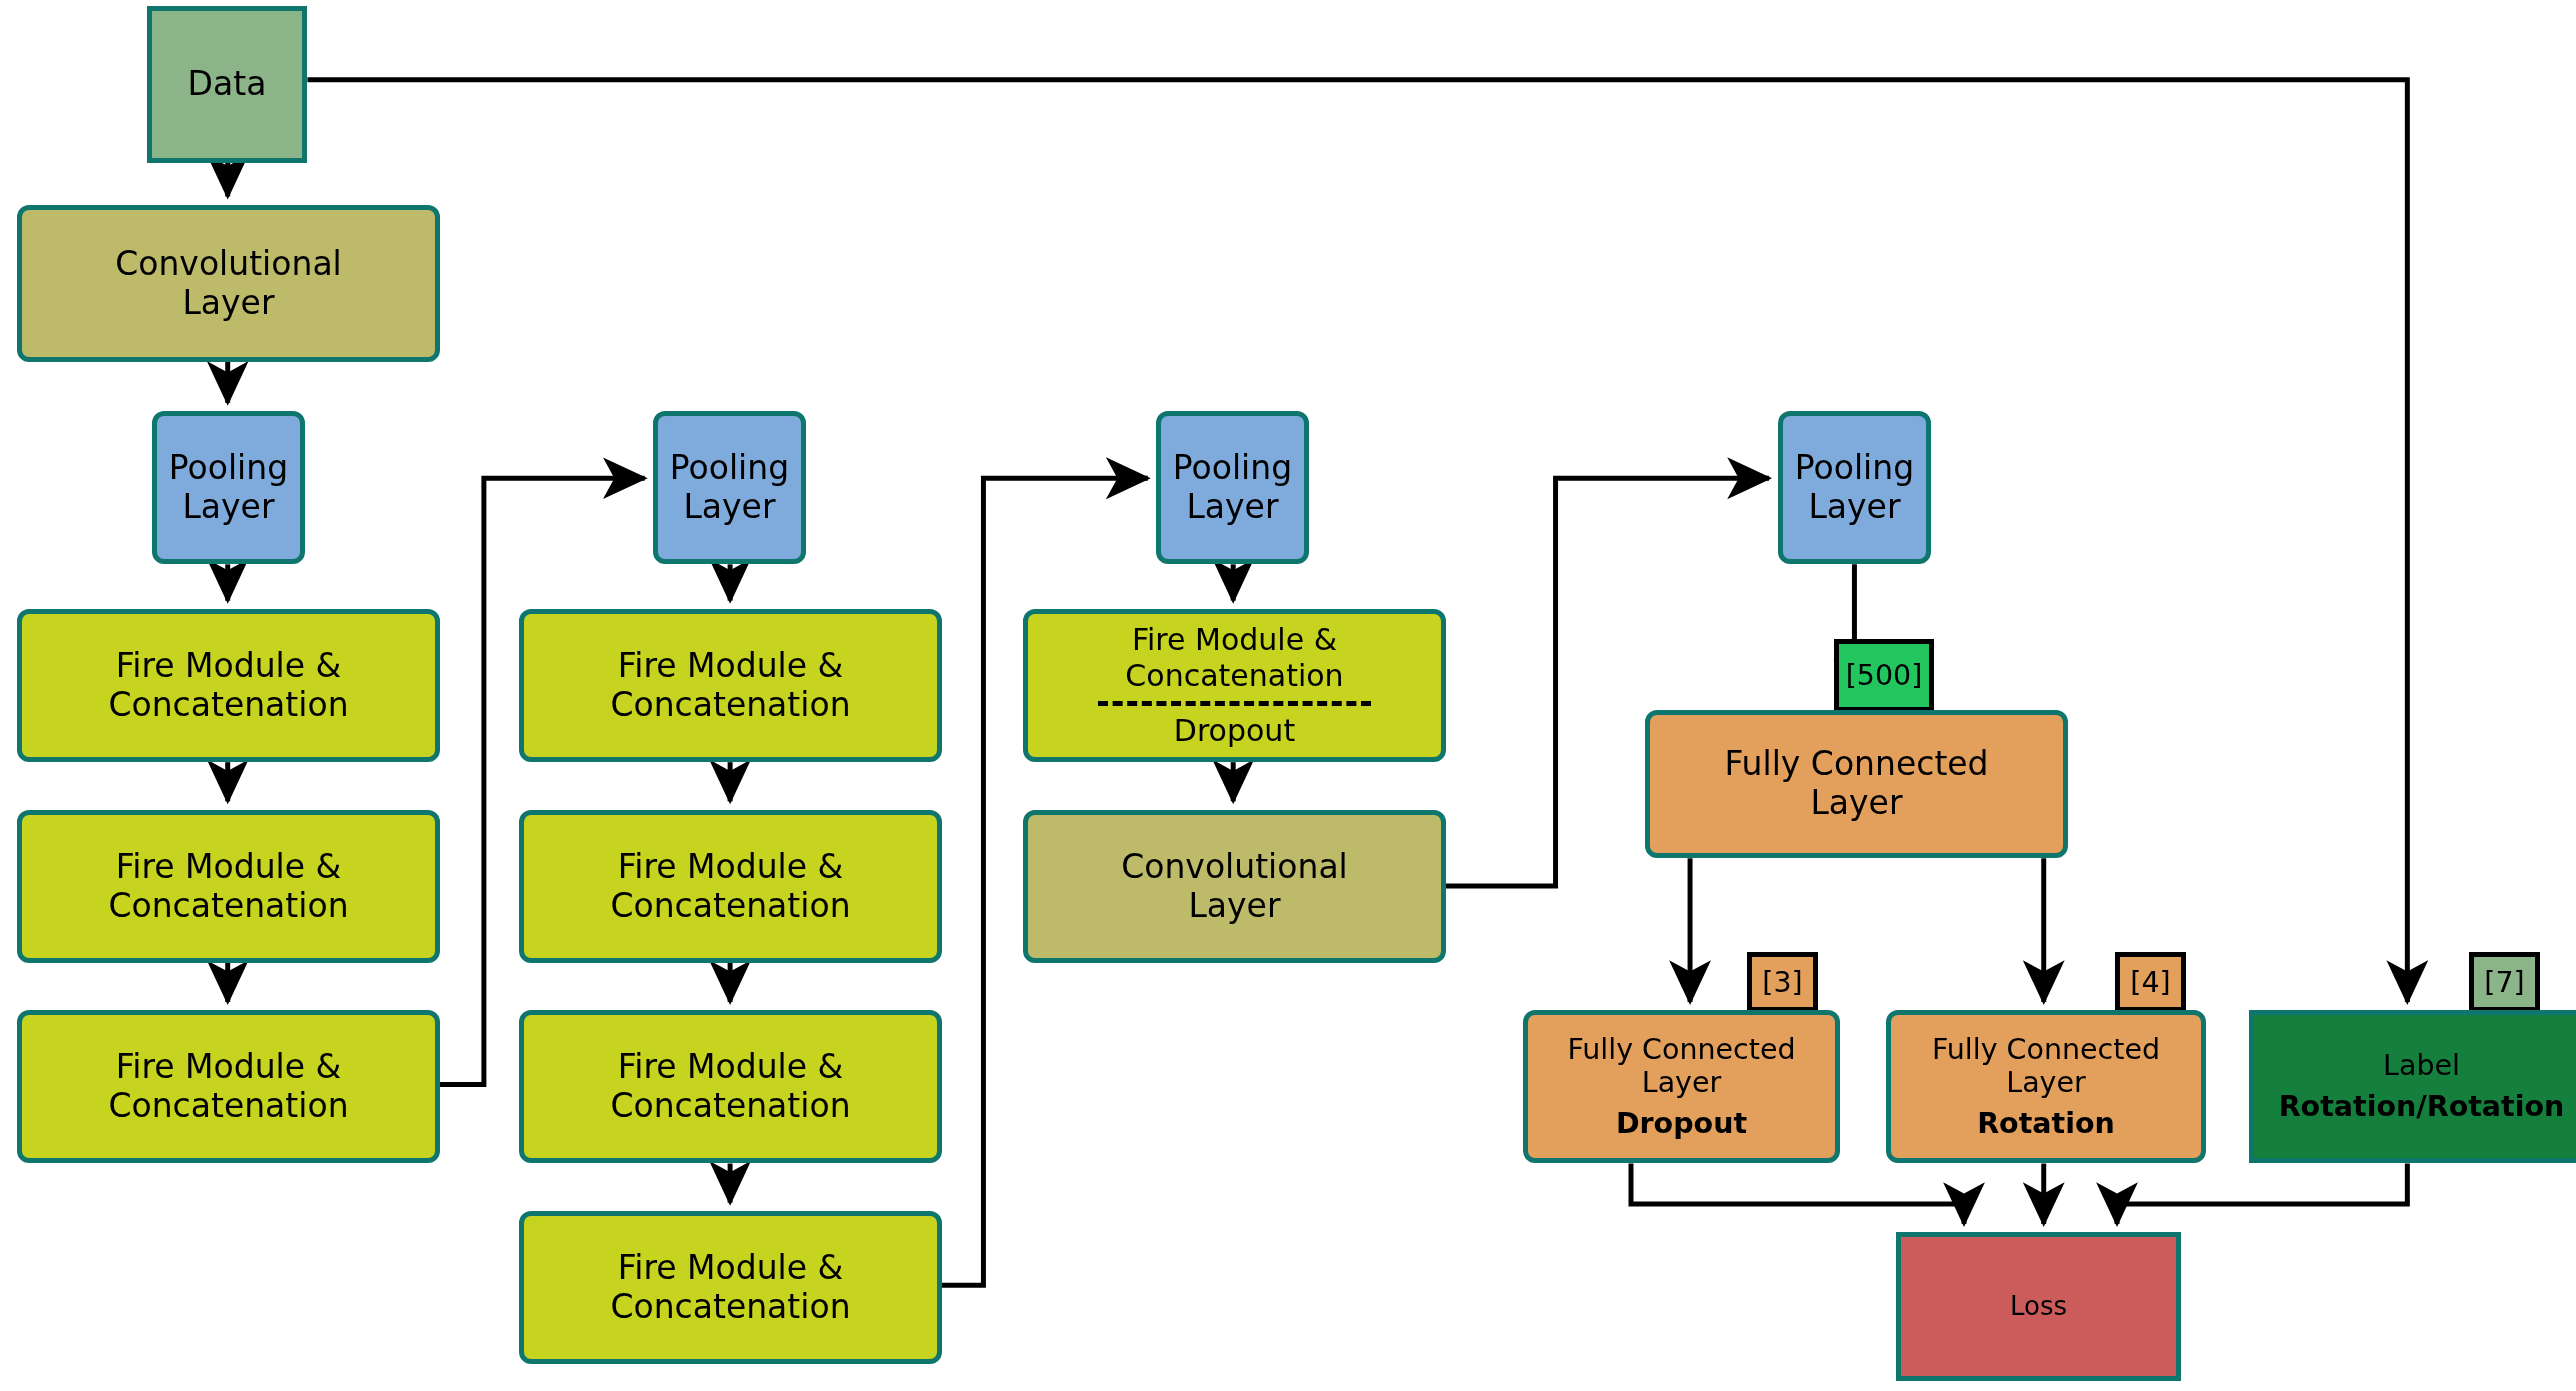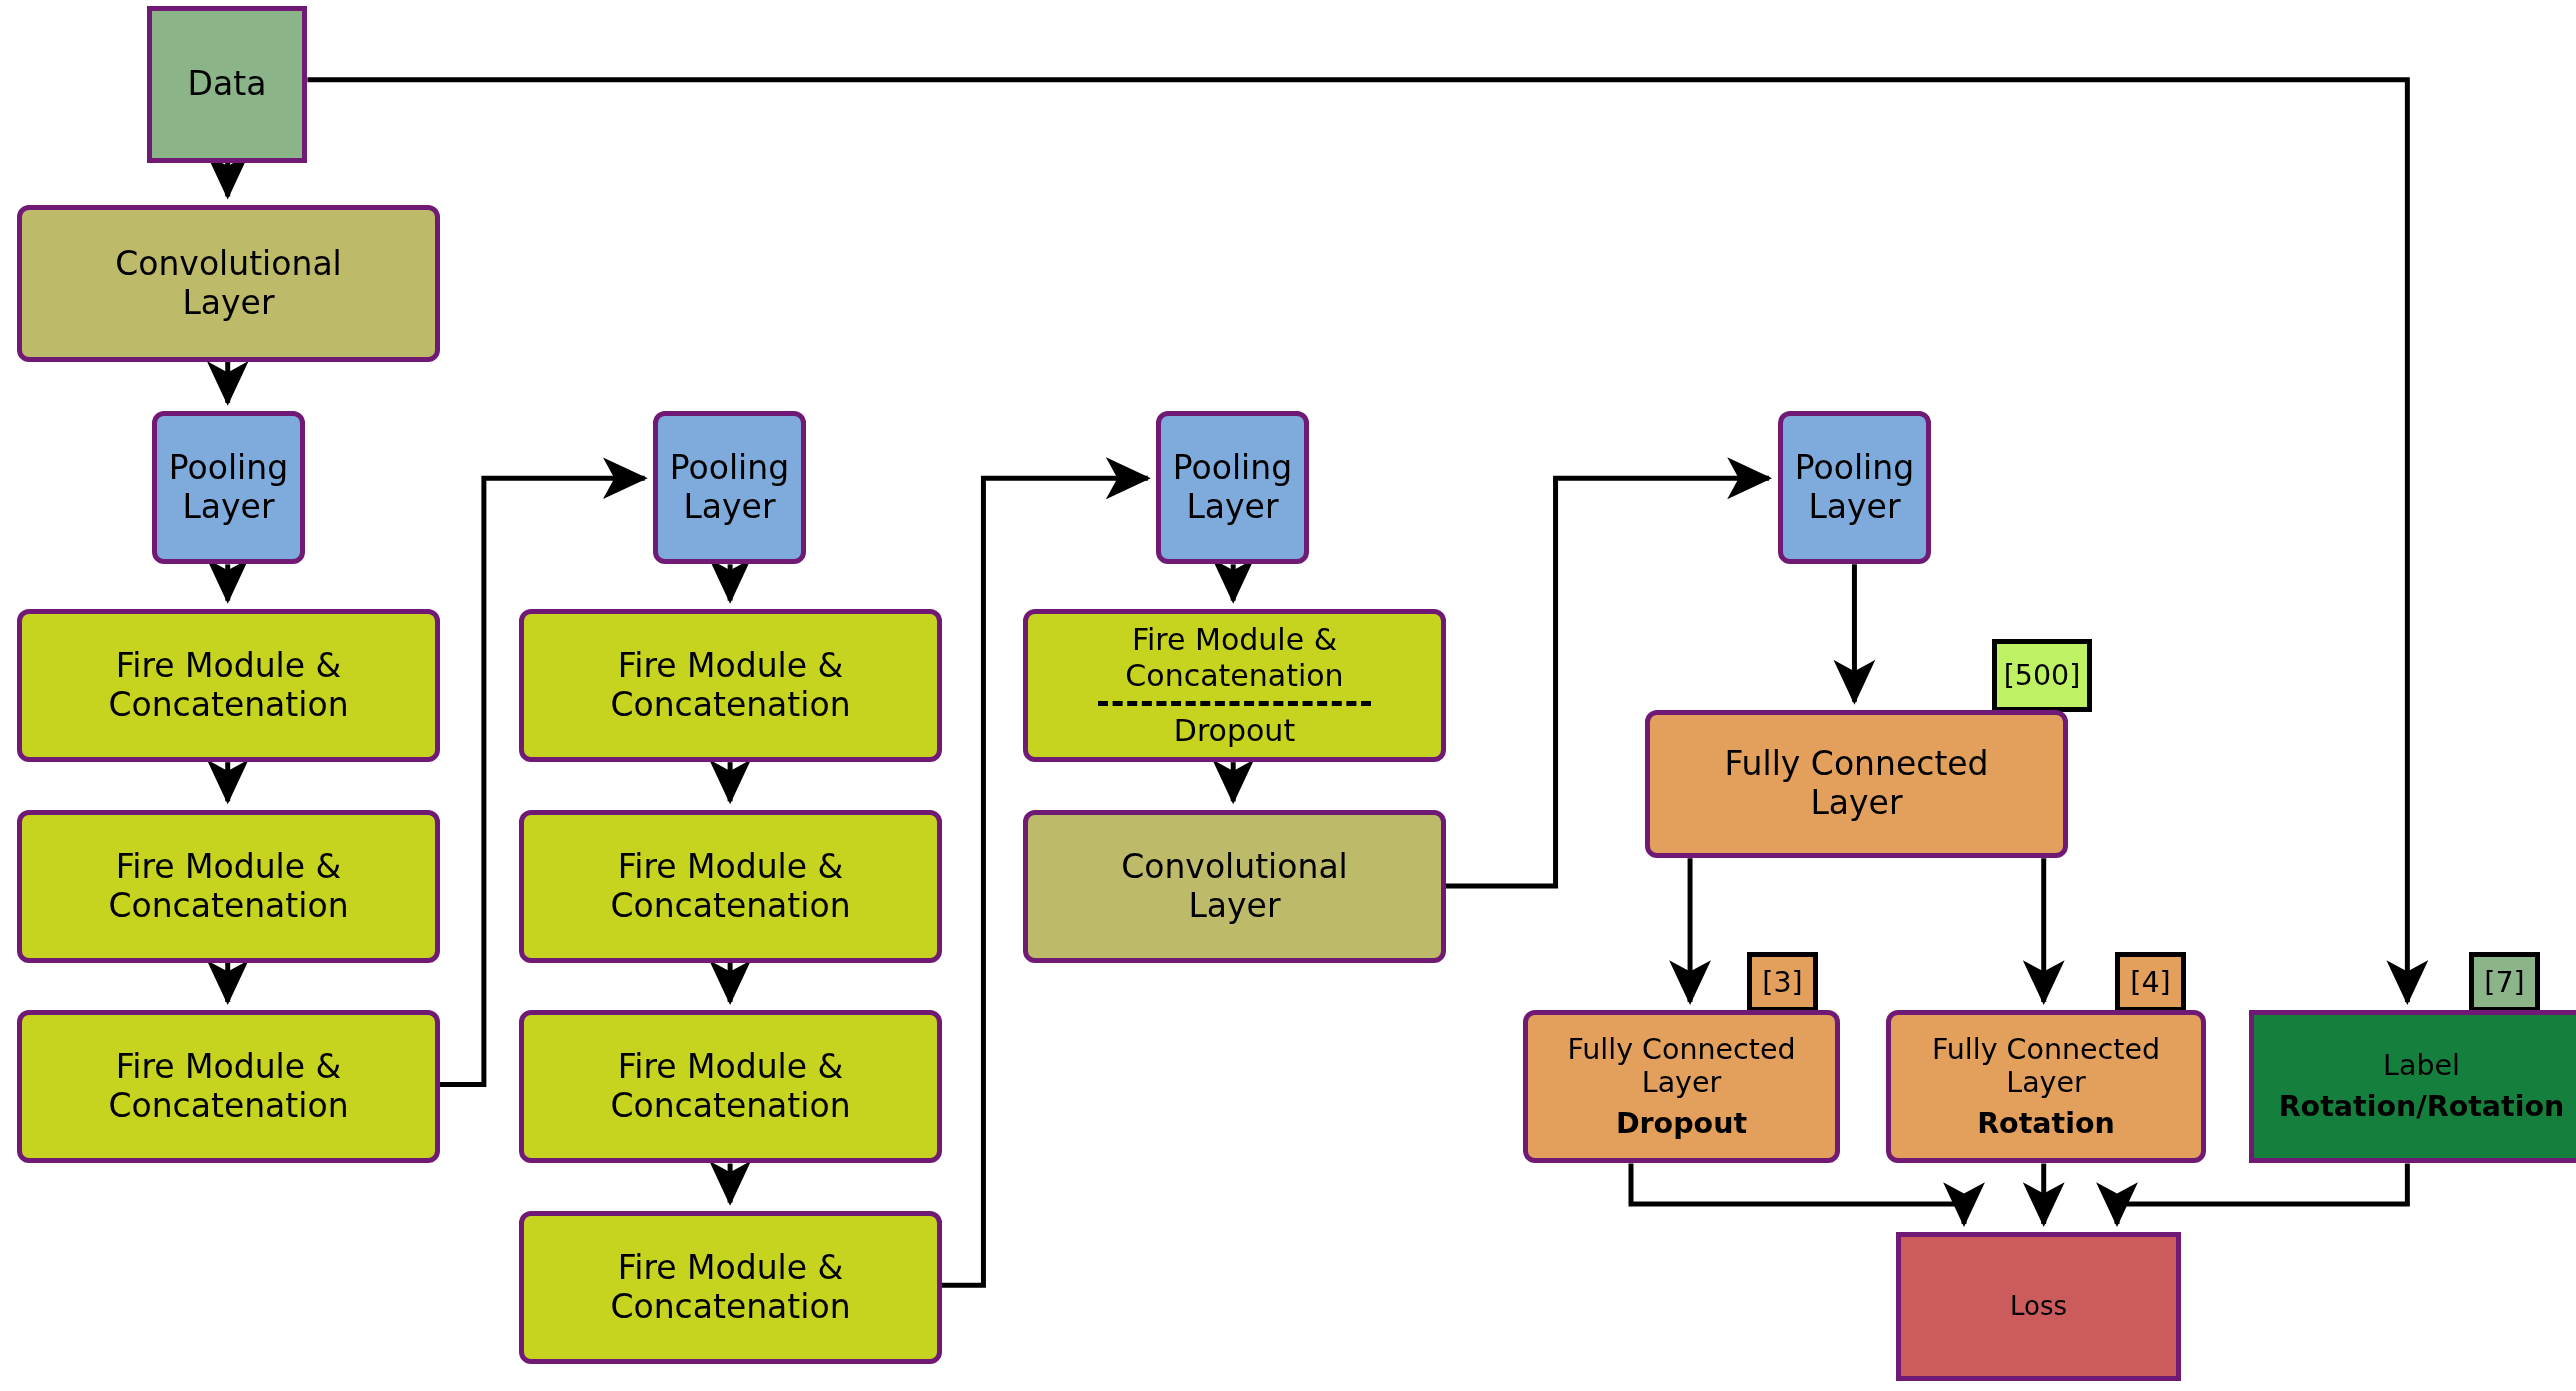--- a/index.html
+++ b/index.html
@@ -23,21 +23,21 @@
     position: absolute;
     left: 0;
     top: 0;
     width: 2576px;
     height: 1392px;
     pointer-events: none;
   }
   .node {
     position: absolute;
     box-sizing: border-box;
-    border: 5px solid #701a75;
+    border: 5px solid #0f766e;
     display: flex;
     flex-direction: column;
     align-items: center;
     justify-content: center;
     text-align: center;
     color: #000000;
     line-height: 1.18;
     z-index: 5;
   }
   .node.rounded { border-radius: 12px; }
@@ -183,21 +183,21 @@
         <span class="ttl">Fully Connected
 Layer</span>
         <span class="sub">Rotation</span>
       </div>
       <div class="node sharp" style="left: 2249px; top: 1010px; width: 345px; height: 153px; background: #15803d; font-size: 28.5px;">
         <span class="ttl">Label</span>
         <span class="sub">Rotation/Rotation</span>
       </div>
     </div>
   <div id="badge-layer">
-      <div class="badge" style="left: 1992px; top: 639px; width: 100px; height: 73px; background: #bef264; font-size: 28.5px;">
+      <div class="badge" style="left: 1834px; top: 639px; width: 100px; height: 73px; background: #22c55e; font-size: 28.5px;">
         <span>[500]</span>
       </div>
       <div class="badge" style="left: 1747px; top: 952px; width: 71px; height: 60px; background: rgb(227, 160, 92); font-size: 28.5px;">
         <span>[3]</span>
       </div>
       <div class="badge" style="left: 2115px; top: 952px; width: 71px; height: 60px; background: rgb(227, 160, 92); font-size: 28.5px;">
         <span>[4]</span>
       </div>
       <div class="badge" style="left: 2469px; top: 952px; width: 71px; height: 60px; background: rgb(140, 180, 137); font-size: 28.5px;">
         <span>[7]</span>

